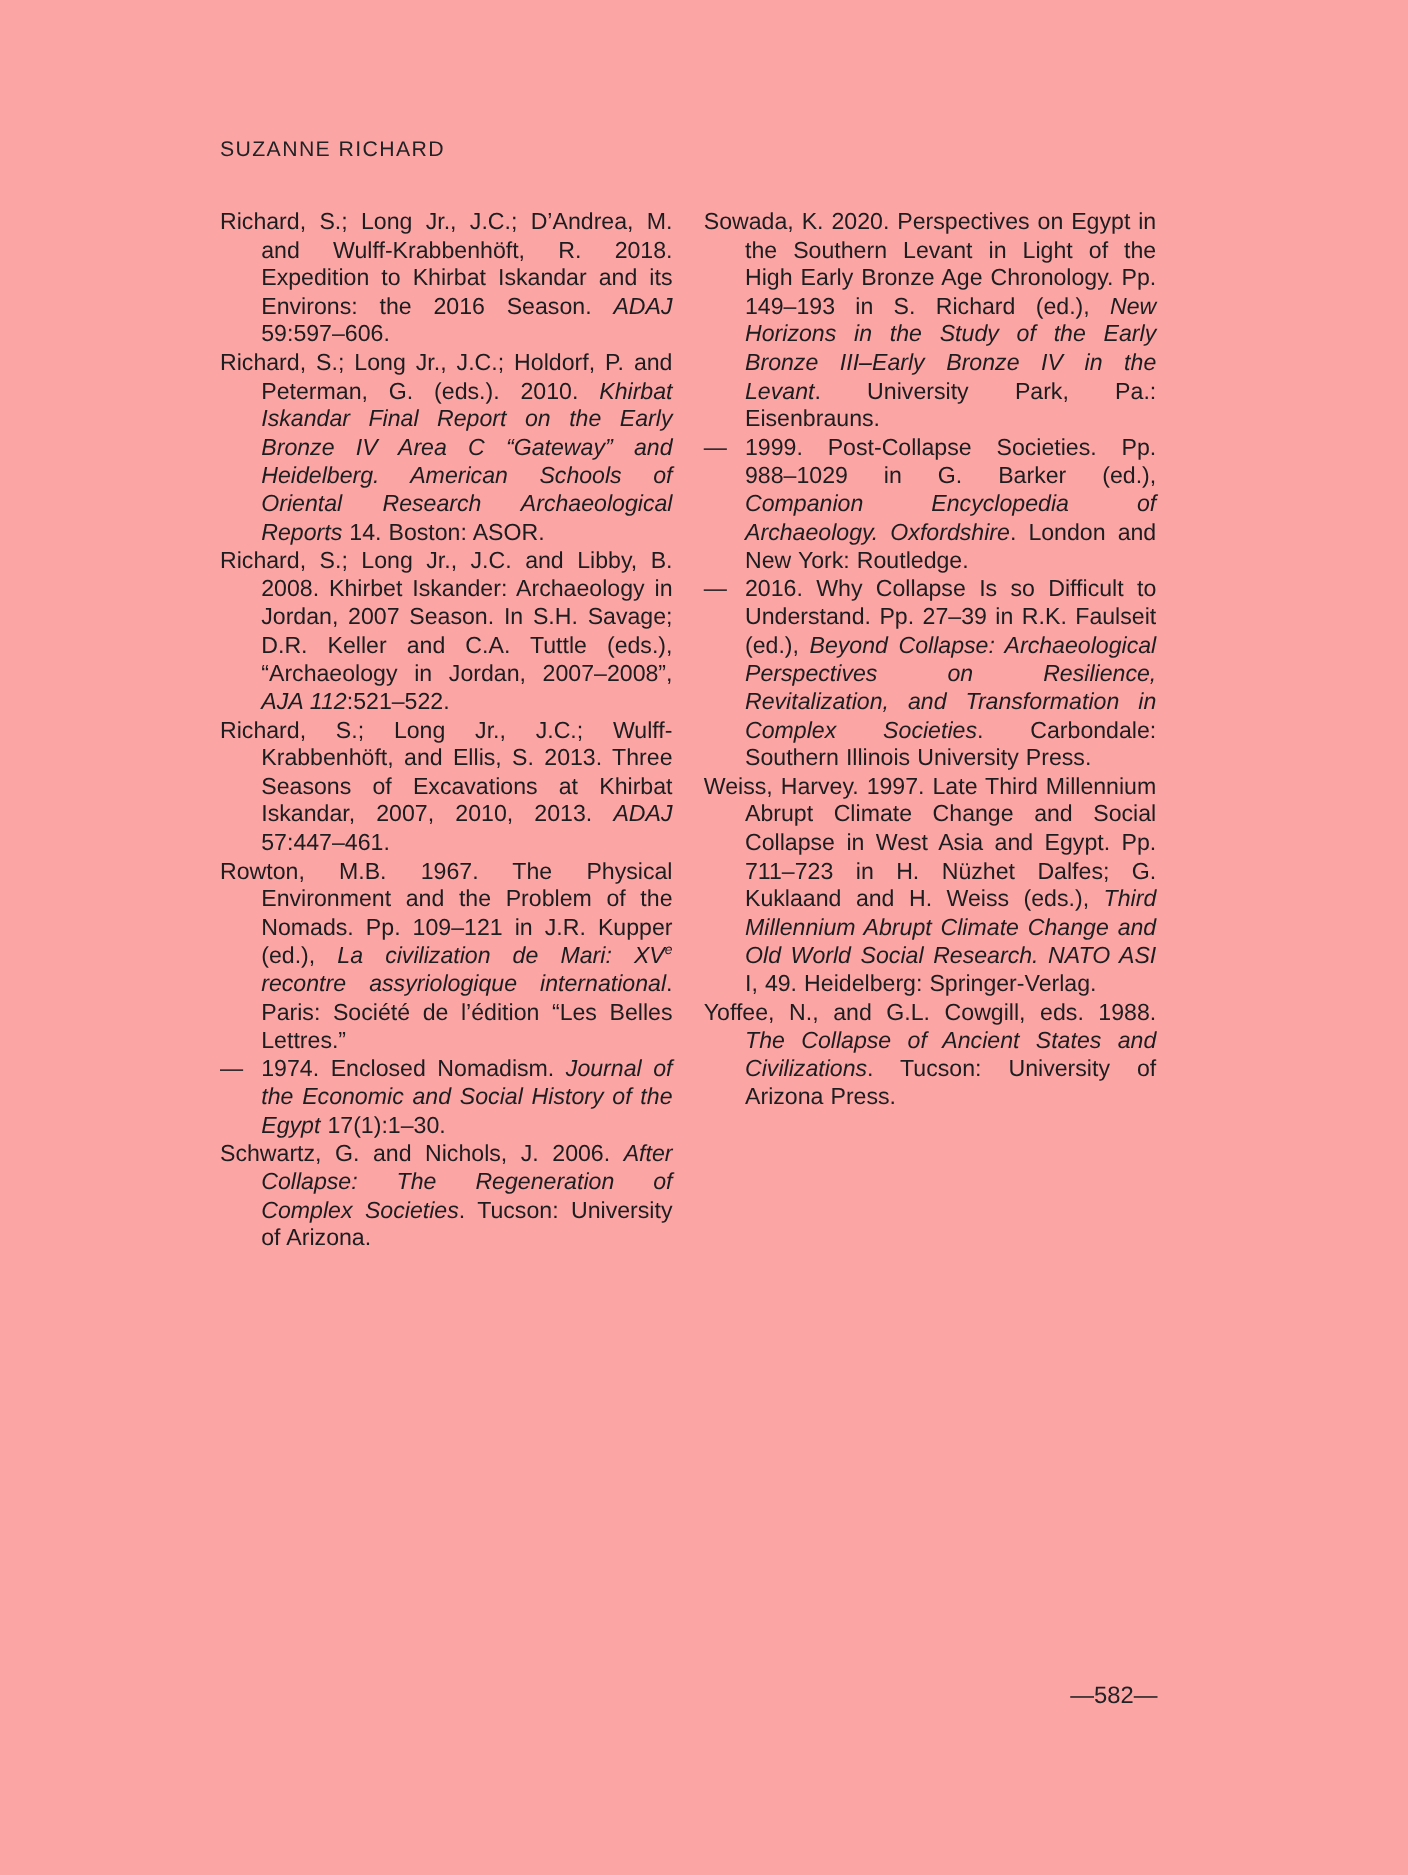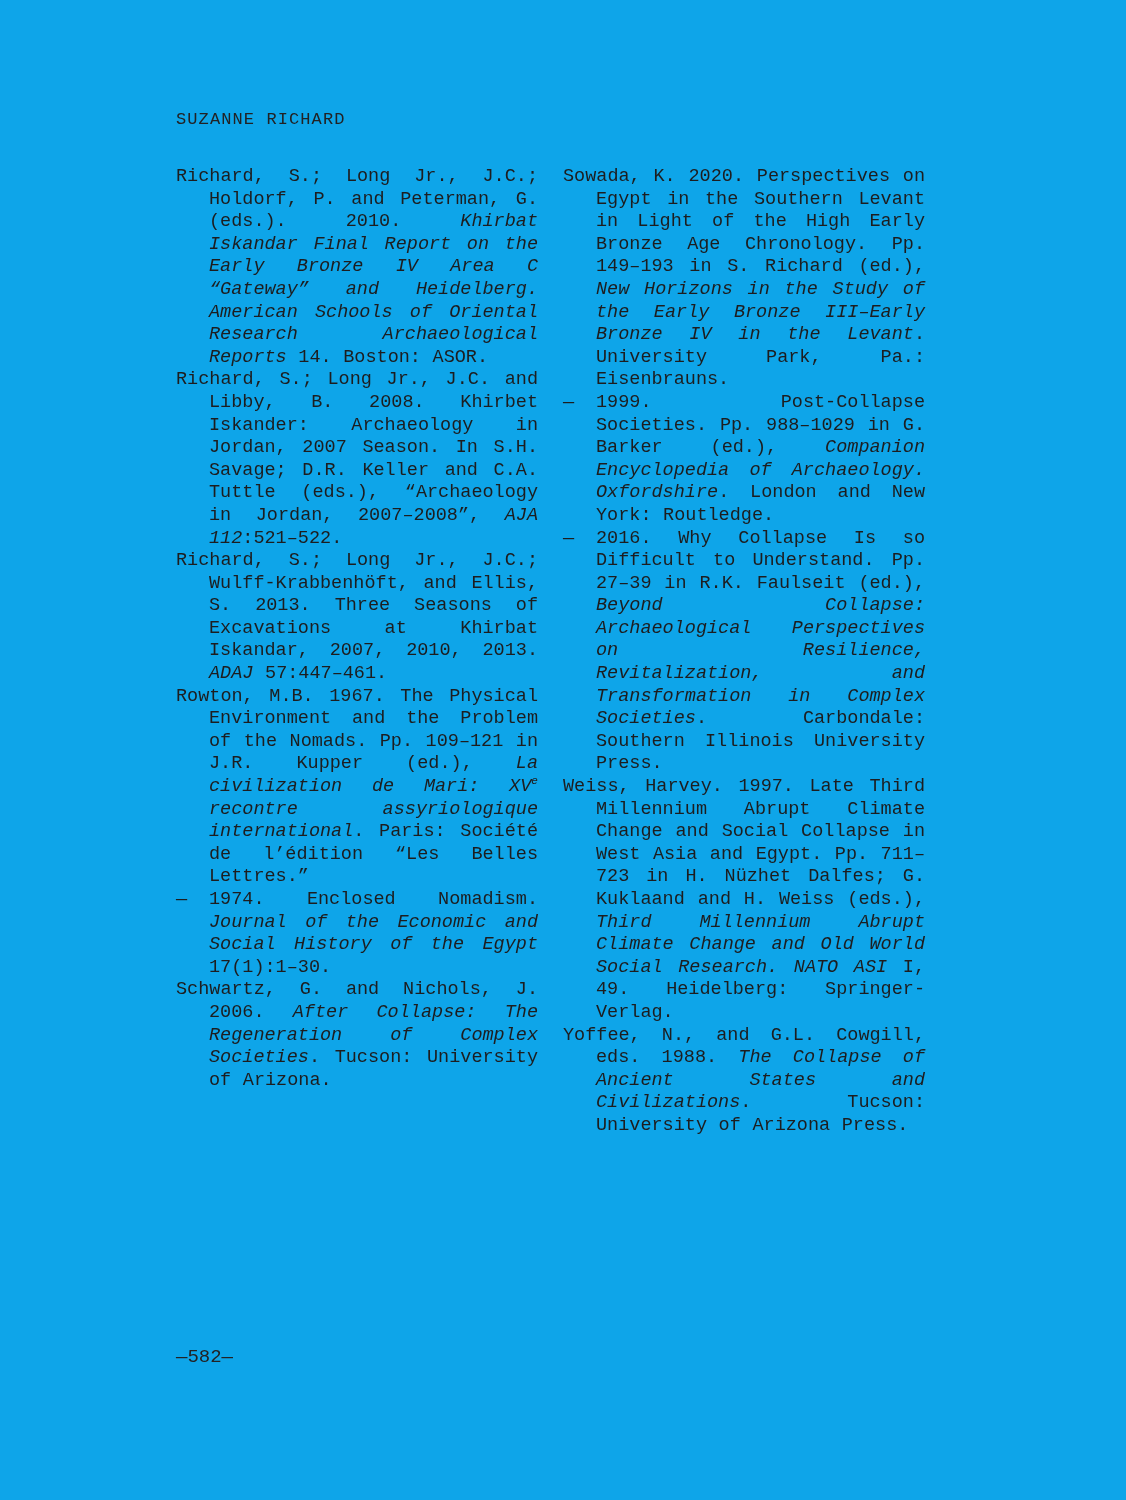--- a/index.html
+++ b/index.html
@@ -5,23 +5,23 @@
   html, body {
     margin: 0;
     padding: 0;
     background: #e8e8e8;
   }
   .page {
     position: relative;
     width: 1126px;
     height: 1500px;
     margin: 0 auto;
-    background: #0ea5e9;
+    background: #fca5a5;
     overflow: hidden;
-    font-family: Liberation Mono, monospace;
+    font-family: Liberation Sans, sans-serif;
     color: #1d1d1f;
   }
   .running-header {
     position: absolute;
     left: 176px;
     top: 110px;
     font-size: 17px;
     letter-spacing: 1.1px;
     color: #222224;
   }
@@ -56,33 +56,34 @@
   p.ref sup {
     font-size: 0.6em;
     line-height: 0;
     vertical-align: super;
   }
   .page-number {
     position: absolute;
     left: 176px;
     top: 1346px;
     width: 750px;
-    text-align: left;
+    text-align: right;
     font-size: 19px;
     color: #222224;
   }
 </style>
 </head>
 <body>
 
 <div class="page">
   <div class="running-header">SUZANNE RICHARD</div>
 
   <div class="columns">
     <div class="col" id="col-left">
+        <p class="ref"><span>Richard, S.; Long Jr., J.C.; D’Andrea, M. and Wulff-Krabbenhöft, R. 2018. Expedition to Khirbat Iskandar and its Environs: the 2016 Season. </span><i>ADAJ</i><span> 59:597–606.</span></p>
         <p class="ref"><span>Richard, S.; Long Jr., J.C.; Holdorf, P. and Peterman, G. (eds.). 2010. </span><i>Khirbat Iskandar Final Report on the Early Bronze IV Area C “Gateway” and Heidelberg. American Schools of Oriental Research Archaeological Reports</i><span> 14. Boston: ASOR.</span></p>
         <p class="ref"><span>Richard, S.; Long Jr., J.C. and Libby, B. 2008. Khirbet Iskander: Archaeology in Jordan, 2007 Season. In S.H. Savage; D.R. Keller and C.A. Tuttle (eds.), “Archaeology in Jordan, 2007–2008”, </span><i>AJA 112</i><span>:521–522.</span></p>
         <p class="ref"><span>Richard, S.; Long Jr., J.C.; Wulff-Krabbenhöft, and Ellis, S. 2013. Three Seasons of Excavations at Khirbat Iskandar, 2007, 2010, 2013. </span><i>ADAJ</i><span> 57:447–461.</span></p>
         <p class="ref"><span>Rowton, M.B. 1967. The Physical Environment and the Problem of the Nomads. Pp. 109–121 in J.R. Kupper (ed.), </span><i>La civilization de Mari: XV</i><sup><i>e</i></sup><i> recontre assyriologique international</i><span>. Paris: Société de l’édition “Les Belles Lettres.”</span></p>
         <p class="ref"><span class="dash">—</span><span>1974. Enclosed Nomadism. </span><i>Journal of the Economic and Social History of the Egypt</i><span> 17(1):1–30.</span></p>
         <p class="ref"><span>Schwartz, G. and Nichols, J. 2006. </span><i>After Collapse: The Regeneration of Complex Societies</i><span>. Tucson: University of Arizona.</span></p>
       </div>
     <div class="col" id="col-right">
         <p class="ref"><span>Sowada, K. 2020. Perspectives on Egypt in the Southern Levant in Light of the High Early Bronze Age Chronology. Pp. 149–193 in S. Richard (ed.), </span><i>New Horizons in the Study of the Early Bronze III–Early Bronze IV in the Levant</i><span>. University Park, Pa.: Eisenbrauns.</span></p>
         <p class="ref"><span class="dash">—</span><span>1999. Post-Collapse Societies. Pp. 988–1029 in G. Barker (ed.), </span><i>Companion Encyclopedia of Archaeology. Oxfordshire</i><span>. London and New York: Routledge.</span></p>

